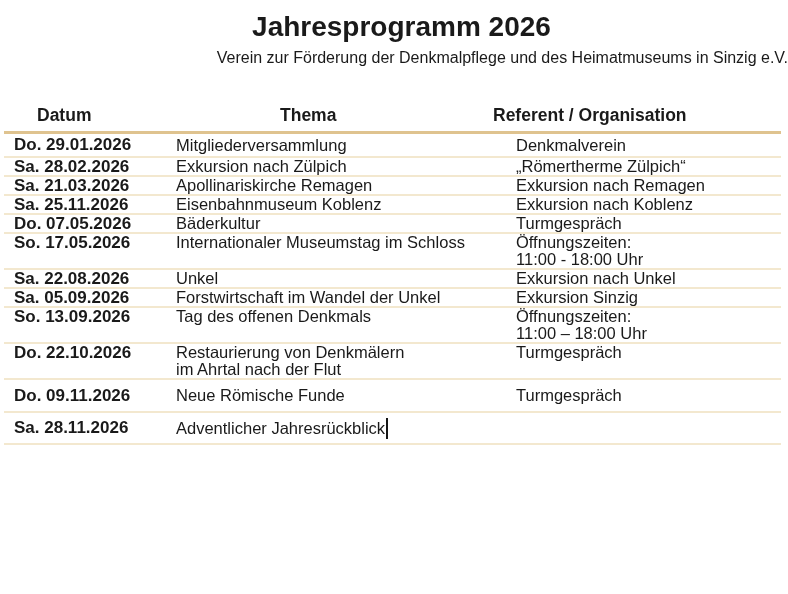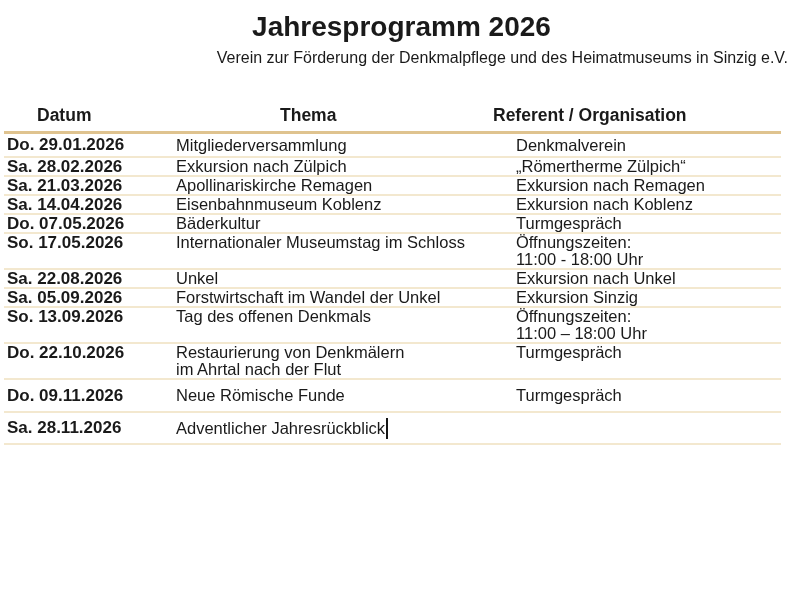--- a/index.html
+++ b/index.html
@@ -67,21 +67,21 @@
   .cell .line{
     height:17px;
     display:flex;
     align-items:center;
     font-size:16.5px;
     white-space:nowrap;
   }
   .row:nth-child(1) .line{height:22px;}
   .row:nth-child(11) .line{height:31px;}
   .row:nth-child(12) .line{height:30px;}
-  .cell-datum{padding-left:3px;font-weight:700;font-size:0;}
+  .cell-datum{padding-left:3px;font-weight:700;font-size:0;margin-left:7px;}
   .cell-datum .line{font-weight:700;font-size:17px;}
   .caret{
     display:inline-block;
     width:2px;height:21px;
     background:#151515;
     margin-left:1px;
   }
 </style>
 </head>
 <body>
@@ -148,21 +148,21 @@
         </div>
         <div class="cell cell-referent">
           <div class="line">
             <span>Exkursion nach Remagen</span>
           </div>
         </div>
       </div>
       <div class="row">
         <div class="cell cell-datum">
           <div class="line">
-            <span>Sa. 14.04.2026</span>
+            <span>Sa. 25.11.2026</span>
           </div>
         </div>
         <div class="cell cell-thema">
           <div class="line">
             <span>Eisenbahnmuseum Koblenz</span>
           </div>
         </div>
         <div class="cell cell-referent">
           <div class="line">
             <span>Exkursion nach Koblenz</span>

